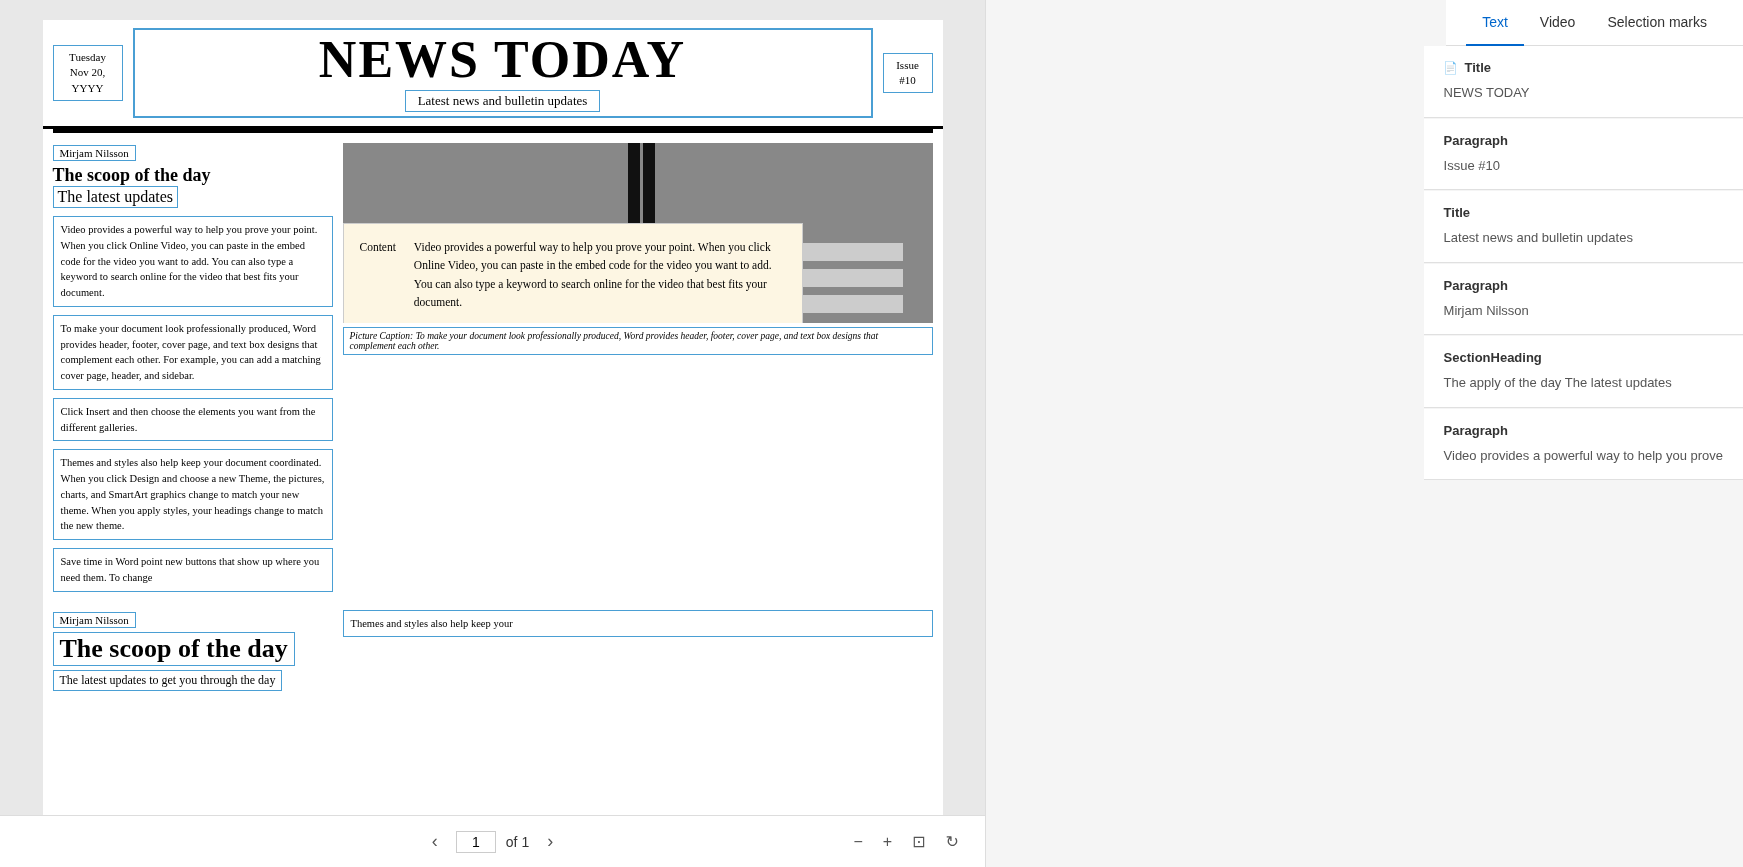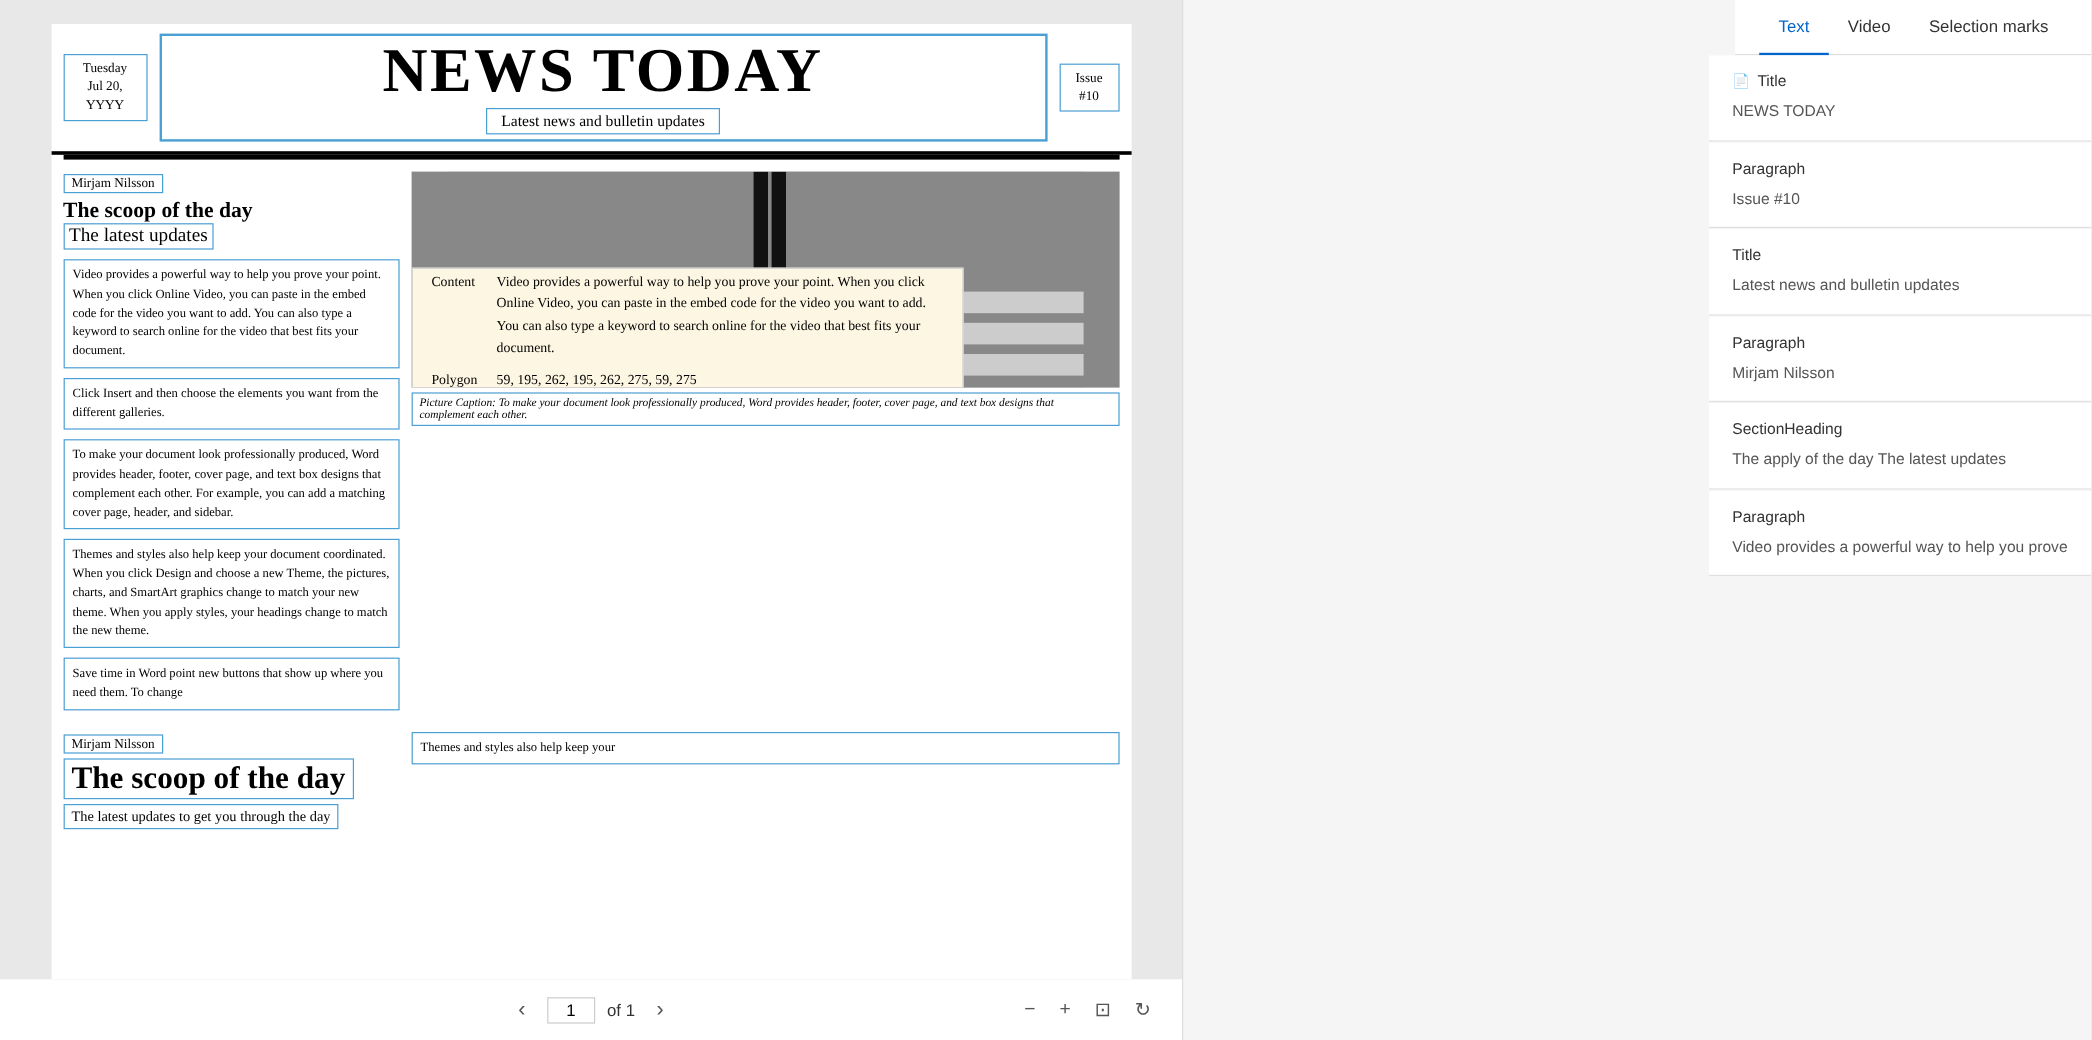--- a/index.html
+++ b/index.html
@@ -147,21 +147,21 @@
 
     .crosswalk-svg {
       width: 100%;
       height: 100%;
     }
 
     .content-tooltip {
       position: absolute;
       background: #fdf6e3;
       border: 1px solid #ccc;
-      padding: 0 14px;
+      padding: 12px 14px;
       font-size: 11.5px;
       line-height: 1.5;
       font-family: 'Times New Roman', serif;
       top: 80px;
       left: 0;
       width: 460px;
       z-index: 10;
     }
 
     .caption-box {
@@ -306,21 +306,21 @@
 
     .result-section-header {
       display: flex;
       align-items: center;
       gap: 6px;
       margin-bottom: 8px;
     }
 
     .result-label {
       font-size: 13px;
-      font-weight: 400;
+      font-weight: 700;
       color: #333;
     }
 
     .result-value {
       font-size: 13px;
       color: #555;
       line-height: 1.5;
     }
 
     .scrollbar-area {
@@ -338,21 +338,21 @@
 </head>
 <body>
 
 <div id="doc-viewer">
   <div id="doc-page">
     <div class="newspaper-page">
 
       <div class="newspaper-header">
         <div class="date-box">
           <span>Tuesday</span><br>
-          <span>Jul 20,</span><br>
+          <span>Nov 20,</span><br>
           <span>YYYY</span>
         </div>
         <div class="title-center">
           <div class="newspaper-title">NEWS TODAY</div>
           <div class="newspaper-subtitle">Latest news and bulletin updates</div>
         </div>
         <div class="issue-box">
           <span>Issue</span><br>
           <span>#10</span>
         </div>
@@ -364,24 +364,24 @@
 
         <div class="left-col">
           <div class="author-box">Mirjam Nilsson</div>
           <div class="section-heading">The scoop of the day</div>
           <div class="section-subheading">The latest updates</div>
 
           <div class="text-block">
             <span>Video provides a powerful way to help you prove your point. When you click Online Video, you can paste in the embed code for the video you want to add. You can also type a keyword to search online for the video that best fits your document.</span>
           </div>
           <div class="text-block">
-            <span>Click Insert and then choose the elements you want from the different galleries.</span>
+            <span>To make your document look professionally produced, Word provides header, footer, cover page, and text box designs that complement each other. For example, you can add a matching cover page, header, and sidebar.</span>
           </div>
           <div class="text-block">
-            <span>To make your document look professionally produced, Word provides header, footer, cover page, and text box designs that complement each other. For example, you can add a matching cover page, header, and sidebar.</span>
+            <span>Click Insert and then choose the elements you want from the different galleries.</span>
           </div>
           <div class="text-block">
             <span>Themes and styles also help keep your document coordinated. When you click Design and choose a new Theme, the pictures, charts, and SmartArt graphics change to match your new theme. When you apply styles, your headings change to match the new theme.</span>
           </div>
           <div class="text-block">
             <span>Save time in Word point new buttons that show up where you need them. To change</span>
           </div>
         </div>
 
         <div class="right-col">

